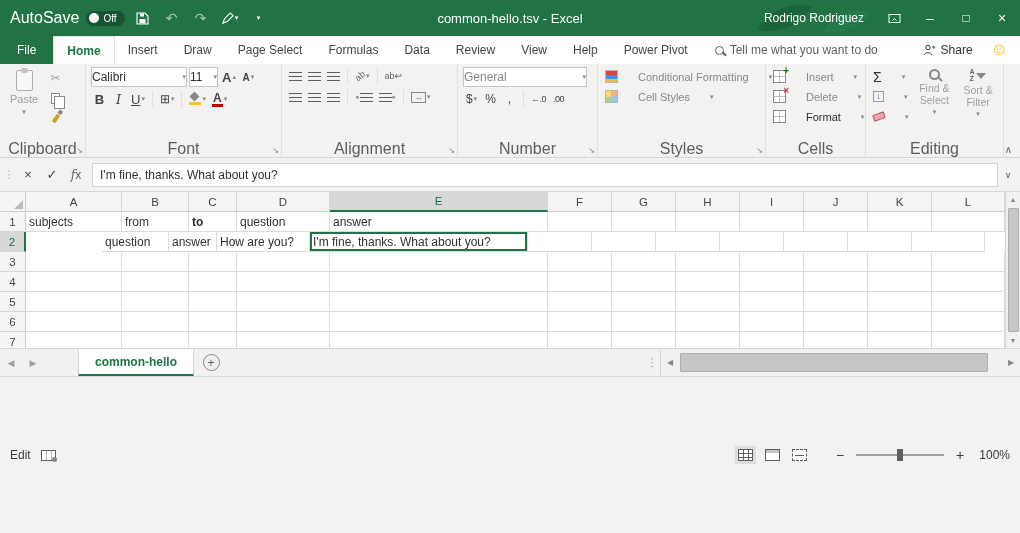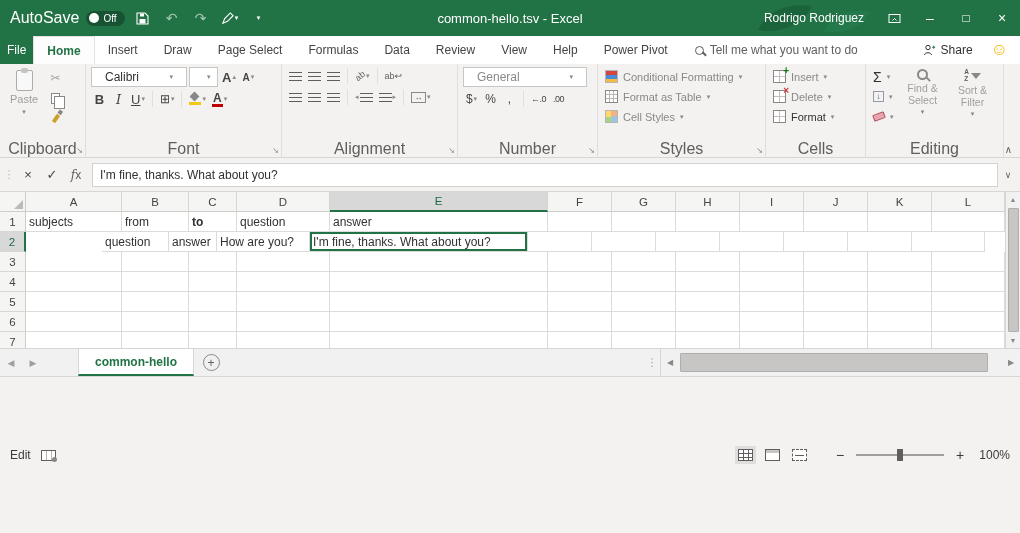--- a/index.html
+++ b/index.html
@@ -18,21 +18,21 @@
   .tb-title{position:absolute;left:0;right:0;text-align:center;font-size:13px;pointer-events:none;z-index:1}
   .tb-right{margin-left:auto;display:flex;align-items:center;z-index:2}
   .user{font-size:12px;margin-right:12px}
   .winbtn{width:36px;height:36px;display:flex;align-items:center;justify-content:center;font-size:14px}
   .winbtn.max{font-size:12px}
   .leaves{position:absolute;right:140px;top:0;z-index:0;opacity:.45}
 
   
   .tabrow{flex:0 0 28px;display:flex;align-items:stretch;background:#fff;font-size:12px}
   .tab{padding:0 13px;display:flex;align-items:center;color:#444}
-  .tab.file{background:#217346;color:#fff;padding:0 7px}
+  .tab.file{background:#217346;color:#fff;padding:0 17px}
   .tab.active{color:#217346;font-weight:bold;background:#fdfdfd;border:1px solid #e5e3e1;border-bottom:none}
   .tellme{display:flex;align-items:center;gap:6px;color:#605e5c;padding:0 10px;margin-left:4px}
   .mag{width:9px;height:9px;border:1.5px solid #605e5c;border-radius:50%;position:relative;display:inline-block}
   .mag::after{content:'';position:absolute;width:5px;height:1.5px;background:#605e5c;transform:rotate(45deg);right:-4px;bottom:-1px}
   .tspacer{flex:1}
   .share{display:flex;align-items:center;gap:5px;padding:0 10px;color:#323130}
   .smiley{color:#f7b500;font-size:17px;padding:0 12px 0 8px;display:flex;align-items:center}
 
   
   .ribbon{flex:0 0 94px;background:#f3f2f1;display:flex;border-bottom:1px solid #d8d6d4;position:relative}
@@ -42,21 +42,21 @@
   .dlg{position:absolute;right:2px;bottom:2px;font-size:8px;color:#8a8886;line-height:9px}
   .bigbtn{display:flex;flex-direction:column;align-items:center;gap:2px;padding:3px 5px;font-size:11px;color:#323130}
   .bigbtn .bl{text-align:center;line-height:1.15}
   .bigbtn.dis{color:#a19f9d}
   .caret{font-size:7px;color:#8a8886}
   .colstack{display:flex;flex-direction:column;gap:3px}
   .irow{display:flex;align-items:center;gap:2px}
   .sbtn{height:18px;min-width:17px;display:flex;align-items:center;justify-content:center;font-size:12px;color:#444;padding:0 2px;gap:1px}
   .sbtn.dis{color:#a19f9d}
   .vd{width:1px;height:16px;background:#e1dfdd;margin:0 3px}
-  .combo{height:20px;background:#fff;border:1px solid #c8c6c4;display:flex;align-items:center;font-size:12px;padding:0 13px;gap:4px}
+  .combo{height:20px;background:#fff;border:1px solid #c8c6c4;display:flex;align-items:center;font-size:12px;padding:0 0;gap:4px}
   .combo .val{flex:1;white-space:nowrap;overflow:hidden}
   .li{width:13px;height:9px;background:repeating-linear-gradient(to bottom,#605e5c 0 1px,transparent 1px 4px);display:inline-block}
   .ic-paste{width:17px;height:21px;background:#f8f8f8;border:1px solid #aeacaa;border-radius:2px;position:relative}
   .ic-paste::before{content:'';position:absolute;top:-3px;left:4px;width:7px;height:5px;background:#c6c4c2;border-radius:2px}
   .ic-copy{width:9px;height:11px;border:1px solid #8a8886;background:#fff;position:relative}
   .ic-copy::after{content:'';position:absolute;top:2px;left:2px;width:9px;height:11px;border:1px solid #8a8886;background:#fff}
   .ic-brush{width:4px;height:9px;background:#c9a227;transform:rotate(35deg);border-radius:1px;position:relative}
   .ic-brush::after{content:'';position:absolute;top:-5px;left:0;width:4px;height:4px;background:#8a8886}
   .fa-big{font-size:13px;font-weight:bold}
   .fa-small{font-size:10px;font-weight:bold}
@@ -67,21 +67,21 @@
   .ic-fill{width:12px;height:12px;position:relative}
   .ic-fill::before{content:'';position:absolute;top:0;left:2px;width:7px;height:7px;background:#8a8886;transform:rotate(45deg)}
   .ic-fill::after{content:'';position:absolute;bottom:0;left:0;right:0;height:3px;background:#f2c811}
   .ab{font-size:9px;color:#605e5c}
   .ab.rot{transform:rotate(-40deg);display:inline-block}
   .ic-merge{width:15px;height:11px;border:1px solid #8a8886;display:flex;align-items:center;justify-content:center;font-size:8px;color:#605e5c}
   .num-sm{font-size:9px;color:#444;letter-spacing:-.5px}
   .ic-cf{width:13px;height:13px;border:1px solid #b8b6b4;background:linear-gradient(180deg,#d64541 0 4px,#4a89dc 4px 8px,#f6bb42 8px 13px)}
   .ic-table{width:13px;height:13px;border:1px solid #8a8886;background:repeating-linear-gradient(to right,transparent 0 3px,#b8b6b4 3px 4px),repeating-linear-gradient(to bottom,transparent 0 3px,#b8b6b4 3px 4px),#fff}
   .ic-styles{width:13px;height:13px;background:conic-gradient(#f4b183 0 25%,#9dc3e6 0 50%,#a9d18e 0 75%,#ffd966 0);border:1px solid #b8b6b4}
-  .stylerow{display:flex;align-items:center;gap:5px;height:19px;font-size:11px;color:#8a8886;padding:0 2px;white-space:nowrap}
+  .stylerow{display:flex;align-items:center;gap:20px;height:19px;font-size:11px;color:#8a8886;padding:0 2px;white-space:nowrap}
   .stylerow.en{color:#323130}
   .ic-cells{width:13px;height:13px;border:1px solid #8a8886;background:repeating-linear-gradient(to right,transparent 0 5px,#c2c0be 5px 6px),repeating-linear-gradient(to bottom,transparent 0 5px,#c2c0be 5px 6px),#fff;position:relative}
   .ic-cells.ins::after{content:'+';position:absolute;top:-6px;right:-4px;color:#107c10;font-size:10px;font-weight:bold}
   .ic-cells.del::after{content:'\00d7';position:absolute;top:-6px;right:-4px;color:#d13438;font-size:10px;font-weight:bold}
   .sigma{font-size:14px;color:#323130}
   .ic-filldown{width:11px;height:11px;border:1px solid #9a98a6;color:#2b579a;font-size:8px;display:flex;align-items:center;justify-content:center}
   .ic-eraser{width:12px;height:7px;background:#e8a5b0;border:1px solid #b55560;transform:rotate(-20deg);border-radius:1px}
   .ic-sortwrap{display:flex;align-items:center;gap:2px}
   .azr{display:flex;flex-direction:column;font-size:6.5px;line-height:1;color:#605e5c;font-weight:bold}
   .funnel{width:0;height:0;border-left:5px solid transparent;border-right:5px solid transparent;border-top:6px solid #8a8886}
@@ -385,25 +385,20 @@
 
   <div class="rgroup" style="width:168px">
     <div class="rbody">
       <div class="colstack" style="gap:1px">
         <div class="stylerow">
           <span class="ic-cf"></span>
           <span>Conditional Formatting</span>
           <span class="caret">▾</span>
         </div>
         <div class="stylerow">
-          <span class="ic-table"></span>
-          <span>Format as Table</span>
-          <span class="caret">▾</span>
-        </div>
-        <div class="stylerow">
           <span class="ic-styles"></span>
           <span>Cell Styles</span>
           <span class="caret">▾</span>
         </div>
       </div>
     </div>
     <div class="rlabel">Styles</div>
     <span class="dlg">↘</span>
   </div>
 

